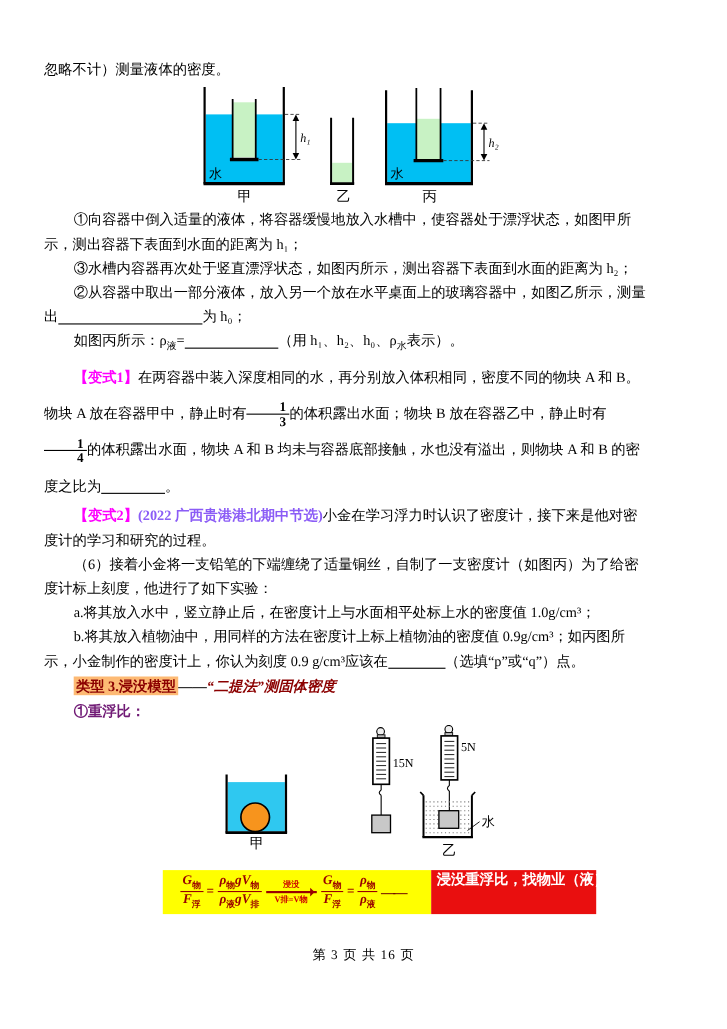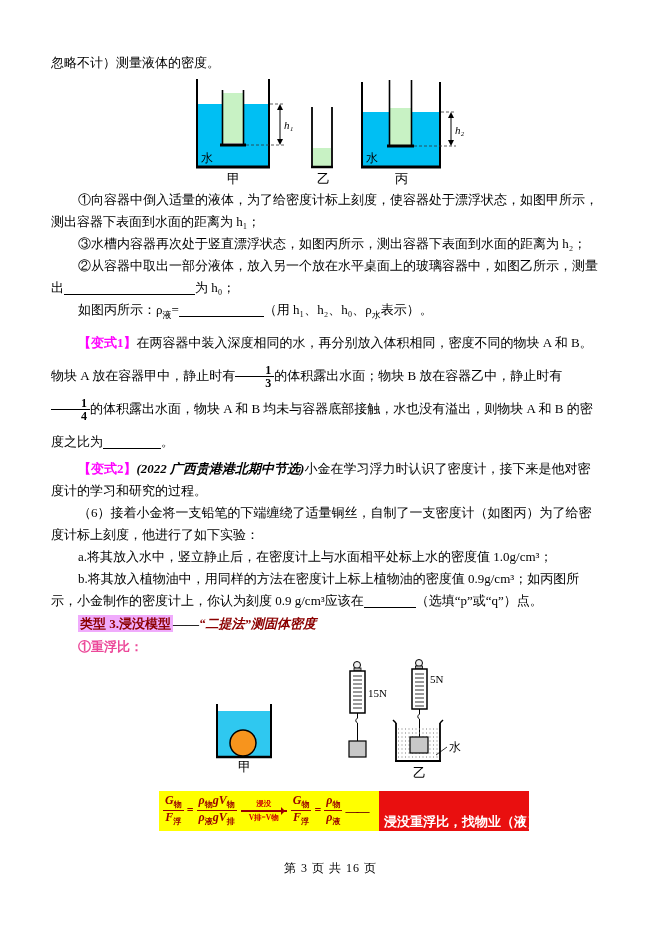--- a/index.html
+++ b/index.html
@@ -1,60 +1,60 @@
 <!DOCTYPE html>
 <html><head>
 <meta charset="utf-8">
 <style>
   html,body{margin:0;padding:0;}
   body{width:661px;height:935px;background:#ffffff;overflow:hidden;}
   .page{position:relative;width:661px;height:935px;background:#fff;
         font-family:"Liberation Serif","DejaVu Serif",serif;
         font-size:13px;color:#000;}
-  .content{position:absolute;left:51px;top:52px;width:549px;}
+  .content{position:absolute;left:40px;top:52px;width:549px;}
   p{margin:0;line-height:22px;}
   .ind{text-indent:27px;}
   .v1p{line-height:33px;}
   .blank{display:inline-block;border-bottom:1px solid #000;height:13px;vertical-align:-3px;}
   .w131{width:131px;} .w85{width:85px;} .w58{width:58px;} .w52{width:52px;}
   sub{font-size:9px;}
   
   .fig1{margin:3px 0 2px 140px;height:110px;}
   
   .vlabel{color:#FF00FF;font-weight:bold;margin-top:19px;}
-  .vsource{color:#000000;font-style:italic;font-weight:bold;}
+  .vsource{color:#8b5cf6;font-weight:bold;}
   
   .heading{margin-left:27px;line-height:23px;}
-  .hl{background:#f0abfc;color:#8B0000;font-weight:bold;padding:1px 2px;}
+  .hl{background:#fdba74;color:#8B0000;font-weight:bold;padding:1px 2px;}
   .hdash{color:#000;font-weight:bold;}
   .hrest{color:#8B0000;font-weight:bold;font-style:italic;}
-  .sub1{color:#ec4899;font-weight:bold;line-height:23px;}
+  .sub1{color:#701a75;font-weight:bold;line-height:23px;}
   
   .frac{display:inline-flex;flex-direction:column;align-items:center;
         vertical-align:middle;font-weight:bold;font-size:12px;line-height:1.05;}
   .frac .num{border-bottom:1.2px solid #000;padding:0 3px;}
   
   .fig2{margin:1px 0 0 158px;height:128px;}
   
   .frow{display:flex;margin:4px 0 0 108px;height:40px;}
   .fyellow{width:212px;background:#FFFF00;display:flex;align-items:center;
-           padding:0 4px;gap:3px;color:#990000;}
+           padding:0 16px;gap:3px;color:#990000;}
   .frac2{display:inline-flex;flex-direction:column;align-items:center;
          color:#990000;font-weight:bold;font-style:italic;
          font-family:"Liberation Serif",serif;font-size:12px;line-height:1.05;}
   .frac2 .fn{border-bottom:1.5px solid #990000;padding:0 2px;}
   .frac2 sub{font-size:8px;font-style:normal;}
   .feq{font-weight:bold;font-size:12px;}
   .farrow{display:inline-flex;flex-direction:column;align-items:center;margin:0 1px;}
   .fa-top,.fa-bot{color:#CC0000;font-size:7.5px;font-weight:bold;line-height:8px;white-space:nowrap;}
   .fa-line{position:relative;width:46px;border-top:2px solid #990000;height:0;margin:2px 0;}
   .fa-line::after{content:"";position:absolute;right:-2px;top:-5px;
                   border:4px solid transparent;border-left-color:#990000;}
   .fdash{font-weight:bold;color:#6a0000;letter-spacing:-2px;}
-  .fred{width:140px;background:#E90F0F;display:flex;align-items:flex-end;
+  .fred{width:140px;background:#E90F0F;display:flex;align-items:flex-start;
         padding:0 5px;color:#fff;font-weight:bold;font-size:13px;white-space:nowrap;}
   
   .footer{position:absolute;left:0;top:860px;width:661px;text-align:center;
           font-size:12px;letter-spacing:1px;color:#000;}
   svg text{font-family:"Liberation Serif","DejaVu Serif",serif;}
 </style>
 </head>
 <body>
 
 <div class="page">
@@ -102,21 +102,21 @@
         <line x1="223" y1="69" x2="265" y2="69" stroke="#333" stroke-width="0.8" stroke-dasharray="3,2"></line>
         <line x1="260" y1="38" x2="260" y2="66" stroke="#000" stroke-width="1"></line>
         <polygon points="257,41 263,41 260,35" fill="#000"></polygon>
         <polygon points="257,63 263,63 260,69" fill="#000"></polygon>
         <text x="264" y="57" font-size="11" font-style="italic">h₂</text>
         <text x="175" y="85" font-size="12">水</text>
         <text x="204" y="106" font-size="13">丙</text>
       </svg>
     </div>
 
-    <p class="ind"><span>①向容器中倒入适量的液体，为了给密度计标上刻度，使容器处于漂浮状态，如图甲所示，测出容器下表面到水面的距离为 h₁；</span></p>
+    <p class="ind"><span>①向容器中倒入适量的液体，将容器缓慢地放入水槽中，使容器处于漂浮状态，如图甲所示，测出容器下表面到水面的距离为 h₁；</span></p>
     <p class="ind"><span>③水槽内容器再次处于竖直漂浮状态，如图丙所示，测出容器下表面到水面的距离为 h₂；</span></p>
     <p class="ind"><span>②从容器中取出一部分液体，放入另一个放在水平桌面上的玻璃容器中，如图乙所示，测量出</span><span class="blank w131"></span><span>为 h₀；</span></p>
     <p class="ind"><span>如图丙所示：ρ</span><sub>液</sub><span>=</span><span class="blank w85"></span><span>（用 h₁、h₂、h₀、ρ</span><sub>水</sub><span>表示）。</span></p>
 
     <p class="ind v1p"><span class="vlabel">【变式1】</span><span>在两容器中装入深度相同的水，再分别放入体积相同，密度不同的物块 A 和 B。物块 A 放在容器甲中，静止时有</span><span class="frac">
           <span class="num">1</span>
           <span class="den">3</span>
         </span><span>的体积露出水面；物块 B 放在容器乙中，静止时有</span><span class="frac">
           <span class="num">1</span>
           <span class="den">4</span>

